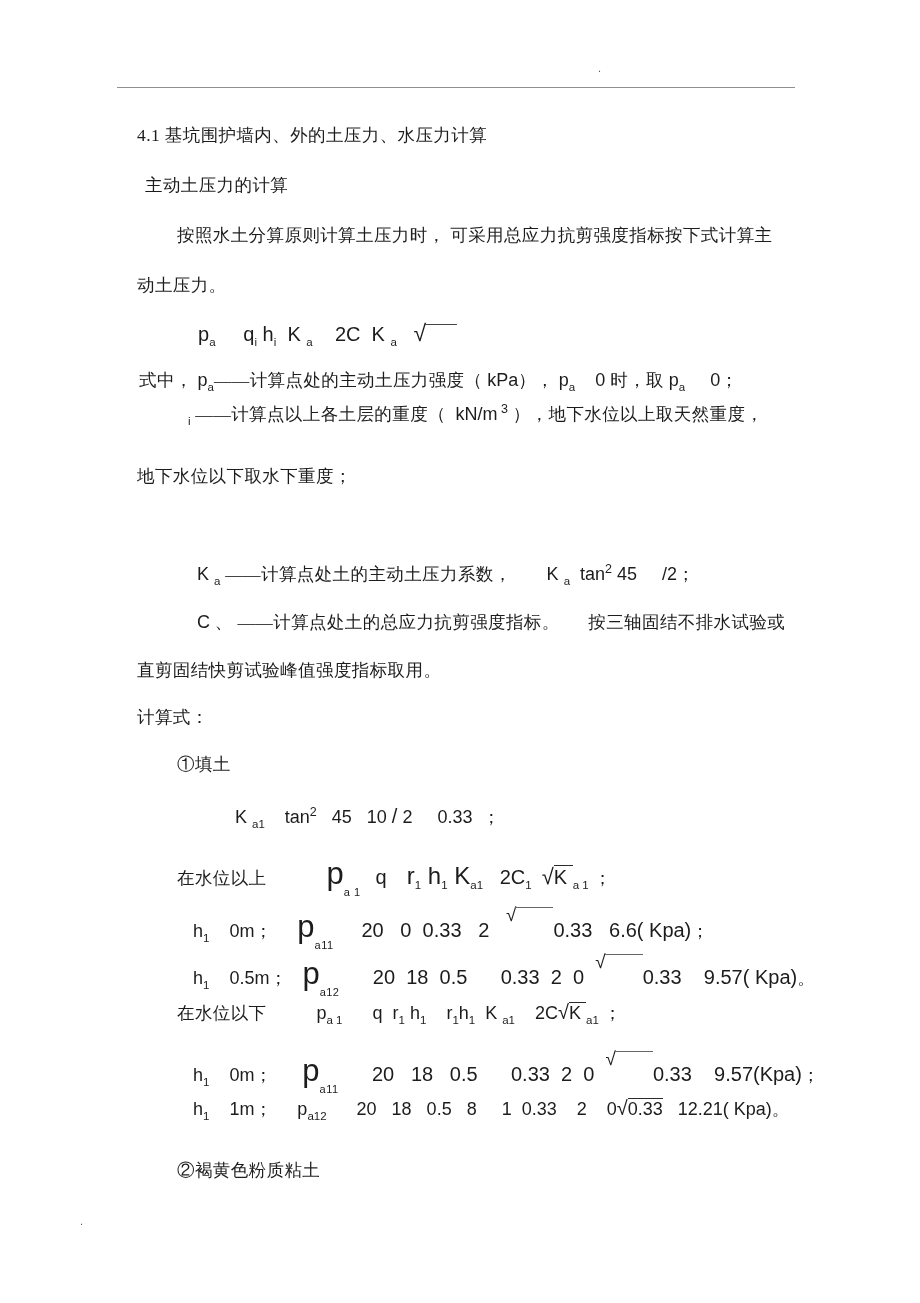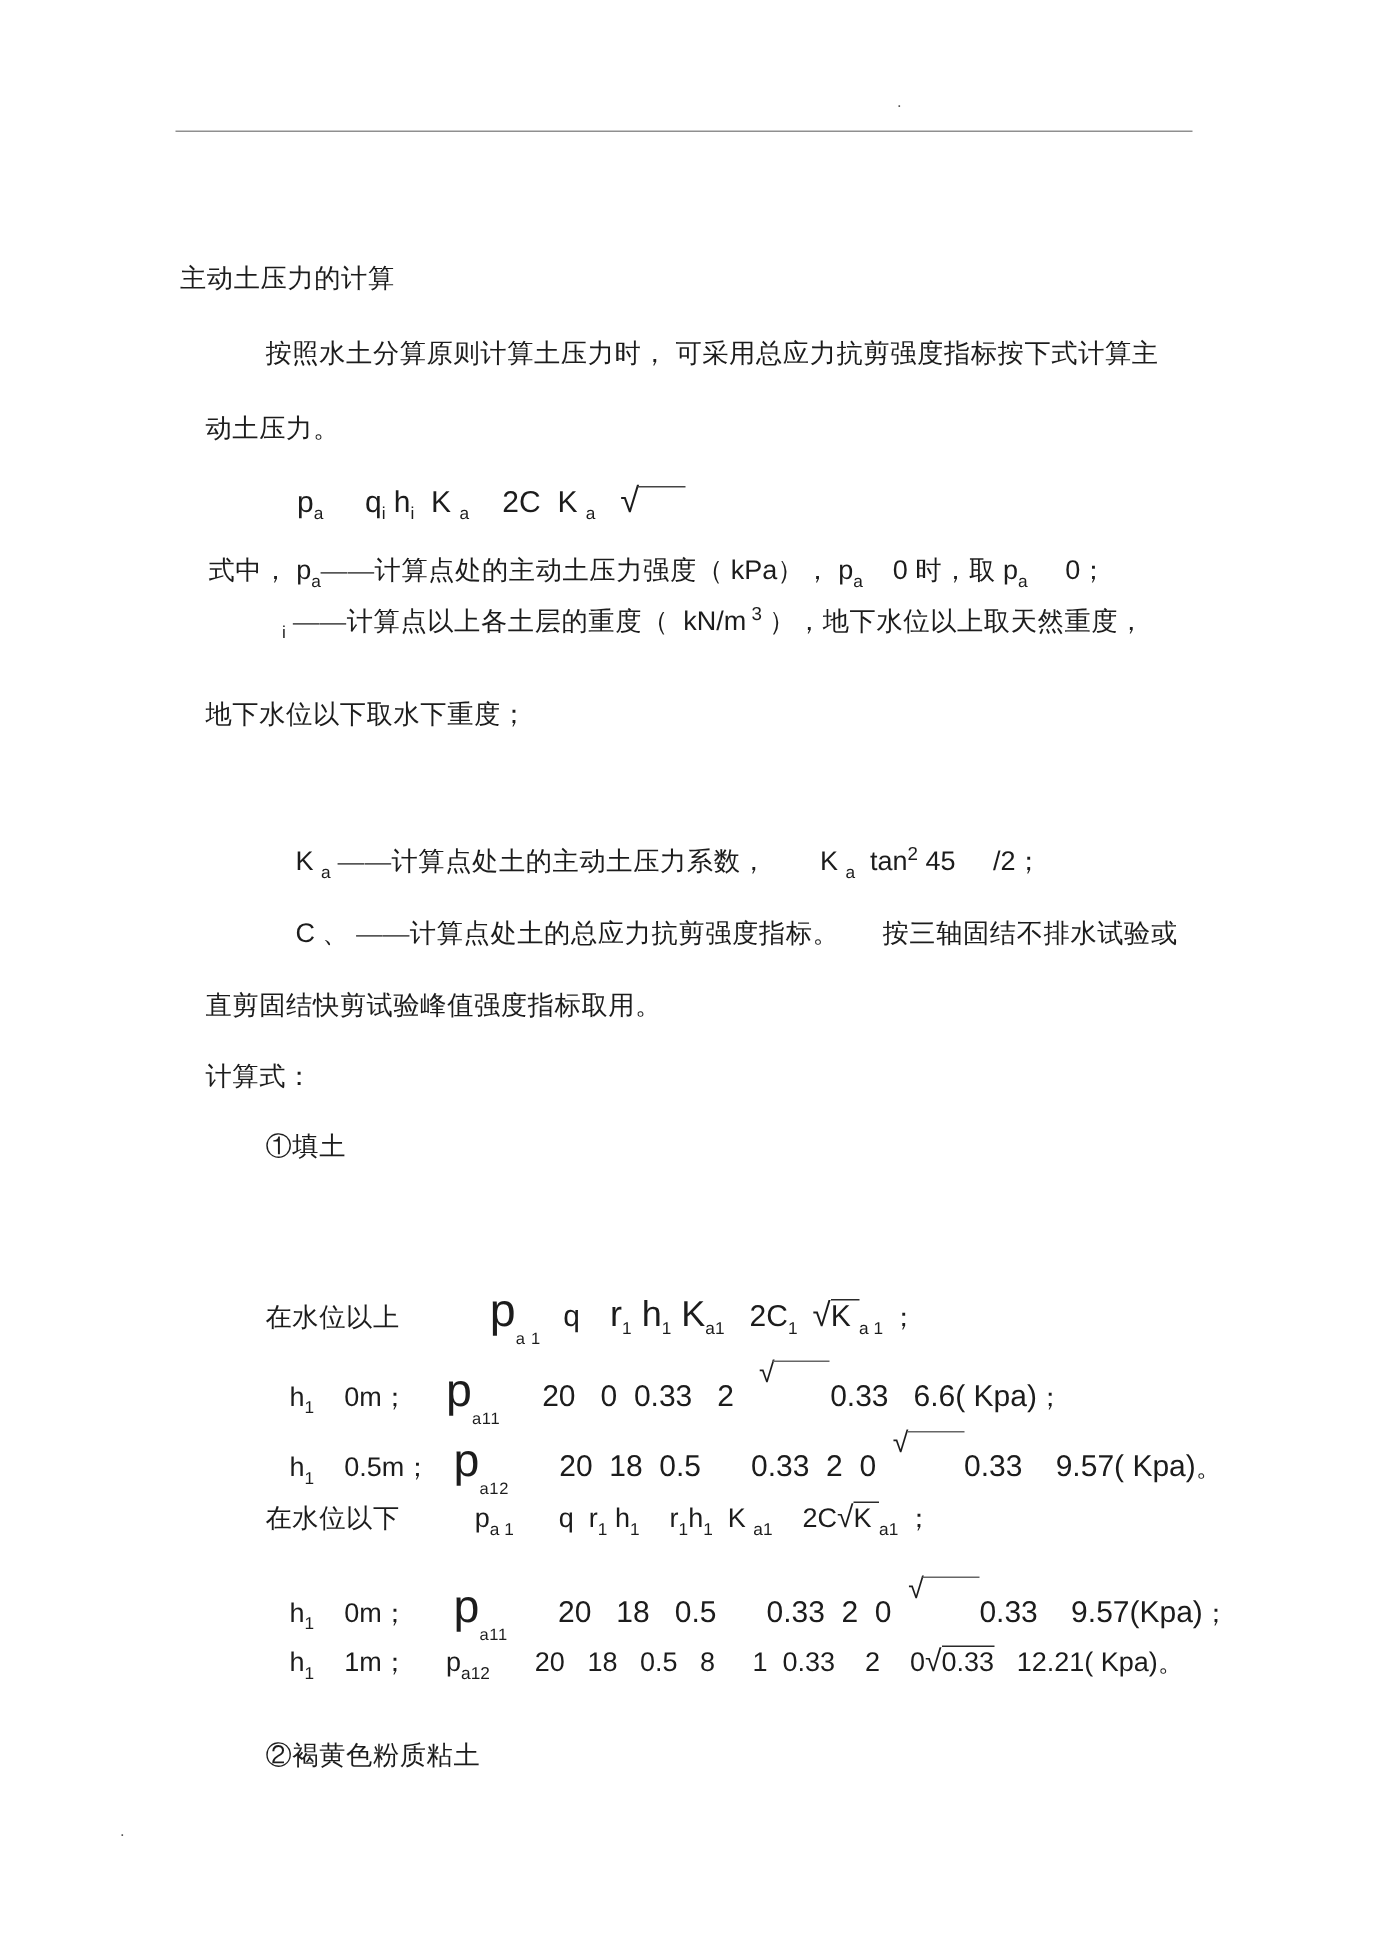--- a/index.html
+++ b/index.html
@@ -37,22 +37,23 @@
   .tinydot { position:absolute; font-family:"Liberation Sans", sans-serif; font-size:11px; color:#555; }
 </style>
 </head>
 <body>
 
 <div class="page">
 
   <div class="tinydot" style="left:598px; top:62px;">.</div>
   <div class="rule" style="left:117px; top:87px; width:678px;"></div>
 
+  <div class="line cn" style="left:137px; top:125px;">4.1 基坑围护墙内、外的土压力、水压力计算</div>
 
-  <div class="line cn" style="left:120px; top:175px;">主动土压力的计算</div>
+  <div class="line cn" style="left:145px; top:175px;">主动土压力的计算</div>
 
   <div class="line cn" style="left:177px; top:225px;">按照水土分算原则计算土压力时， 可采用总应力抗剪强度指标按下式计算主</div>
   <div class="line cn" style="left:137px; top:275px;">动土压力。</div>
 
   <div class="line" style="left:198px; top:320px;"><span class="r f20">p</span><span class="r sub">a</span><span class="r f20">     </span><span class="r f20">q</span><span class="r sub">i</span><span class="r f20"> h</span><span class="r sub">i</span><span class="r f20">  K </span><span class="r sub">a</span><span class="r f20">    2C  K </span><span class="r sub">a</span><span class="r f20">   </span><span class="r radx">√</span></div>
 
   <div class="line" style="left:139px; top:370px;"><span class="r cn">式中， </span><span class="r f18">p</span><span class="r sub">a</span><span class="r cn">——计算点处的主动土压力强度（ </span><span class="r f18">kPa</span><span class="r cn">）， </span><span class="r f18">p</span><span class="r sub">a</span><span class="r f18">    0 </span><span class="r cn">时，取 </span><span class="r f18">p</span><span class="r sub">a</span><span class="r f18">     0</span><span class="r cn">；</span></div>
 
   <div class="line" style="left:188px; top:402px;"><span class="r sub">i</span><span class="r cn"> ——计算点以上各土层的重度（  </span><span class="r f18">kN/m</span><span class="r sup"> 3</span><span class="r cn"> ），地下水位以上取天然重度，</span></div>
 
@@ -62,20 +63,21 @@
   <div class="line" style="left:197px; top:562px;"><span class="r f18">K </span><span class="r sub">a</span><span class="r cn"> ——计算点处土的主动土压力系数，</span><span class="r f18">       K </span><span class="r sub">a</span><span class="r f18">  tan</span><span class="r sup">2</span><span class="r f18"> 45</span><span class="r f18">     /2</span><span class="r cn">；</span></div>
 
   <div class="line cn" style="left:137px; top:660px;">直剪固结快剪试验峰值强度指标取用。</div>
 
   <div class="line" style="left:197px; top:612px;"><span class="r f18">C</span><span class="r cn"> 、 ——计算点处土的总应力抗剪强度指标。</span><span class="r cn">      按三轴固结不排水试验或</span></div>
 
   <div class="line cn" style="left:137px; top:707px;text-align:center;">计算式：</div>
 
   <div class="line cn" style="left:177px; top:754px;">①填土</div>
 
+  <div class="line" style="left:235px; top:804px;"><span class="r f18">K </span><span class="r sub">a1</span><span class="r f18">    tan</span><span class="r sup">2</span><span class="r f18">   45   10 </span><span class="r f20">/</span><span class="r f18"> 2     0.33  </span><span class="r cn">；</span></div>
 
   <div class="line" style="left:177px; top:855px;"><span class="r cn">在水位以上</span><span class="r f18">            </span><span class="r bigp">p</span><span class="r subbig">a 1</span><span class="r f18">   </span><span class="r f20">q</span><span class="r f18">    </span><span class="r mid">r</span><span class="r sub">1</span><span class="r mid"> h</span><span class="r sub">1</span><span class="r mid"> K</span><span class="r sub">a1</span><span class="r f20">   2C</span><span class="r sub">1</span><span class="r f18">  </span><span class="r f22">√</span><span class="r f20 ovl">K </span><span class="r sub">a 1</span><span class="r f18"> </span><span class="r cn">；</span></div>
 
   <div class="line" style="left:193px; top:908px;"><span class="r f18">h</span><span class="r sub">1</span><span class="r f18">    0m</span><span class="r cn">；</span><span class="r f18">     </span><span class="r bigp">p</span><span class="r subbig">a11</span><span class="r f20">     20   0  0.33   2   </span><span class="r frad">√</span><span class="r f20">0.33   6.6( Kpa)</span><span class="r cn">；</span></div>
 
   <div class="line" style="left:193px; top:955px;"><span class="r f18">h</span><span class="r sub">1</span><span class="r f18">    0.5m</span><span class="r cn">；</span><span class="r f18">   </span><span class="r bigp">p</span><span class="r subbig">a12</span><span class="r f20">      20  18  0.5      0.33  2  0  </span><span class="r frad">√</span><span class="r f20">0.33    9.57( Kpa)</span><span class="r cn">。</span></div>
 
   <div class="line" style="left:177px; top:1000px;"><span class="r cn">在水位以下</span><span class="r f18">          </span><span class="r f18">p</span><span class="r sub">a 1</span><span class="r f18">      q  r</span><span class="r sub">1</span><span class="r f18"> h</span><span class="r sub">1</span><span class="r f18">    r</span><span class="r sub">1</span><span class="r f18">h</span><span class="r sub">1</span><span class="r f18">  K </span><span class="r sub">a1</span><span class="r f18">    2C</span><span class="r f20">√</span><span class="r f18 ovl">K </span><span class="r sub">a1</span><span class="r f18"> </span><span class="r cn">；</span></div>
 
   <div class="line" style="left:193px; top:1052px;"><span class="r f18">h</span><span class="r sub">1</span><span class="r f18">    0m</span><span class="r cn">；</span><span class="r f18">      </span><span class="r bigp">p</span><span class="r subbig">a11</span><span class="r f20">      20   18   0.5      0.33  2  0  </span><span class="r frad">√</span><span class="r f20">0.33    9.57(Kpa)</span><span class="r cn">；</span></div>

